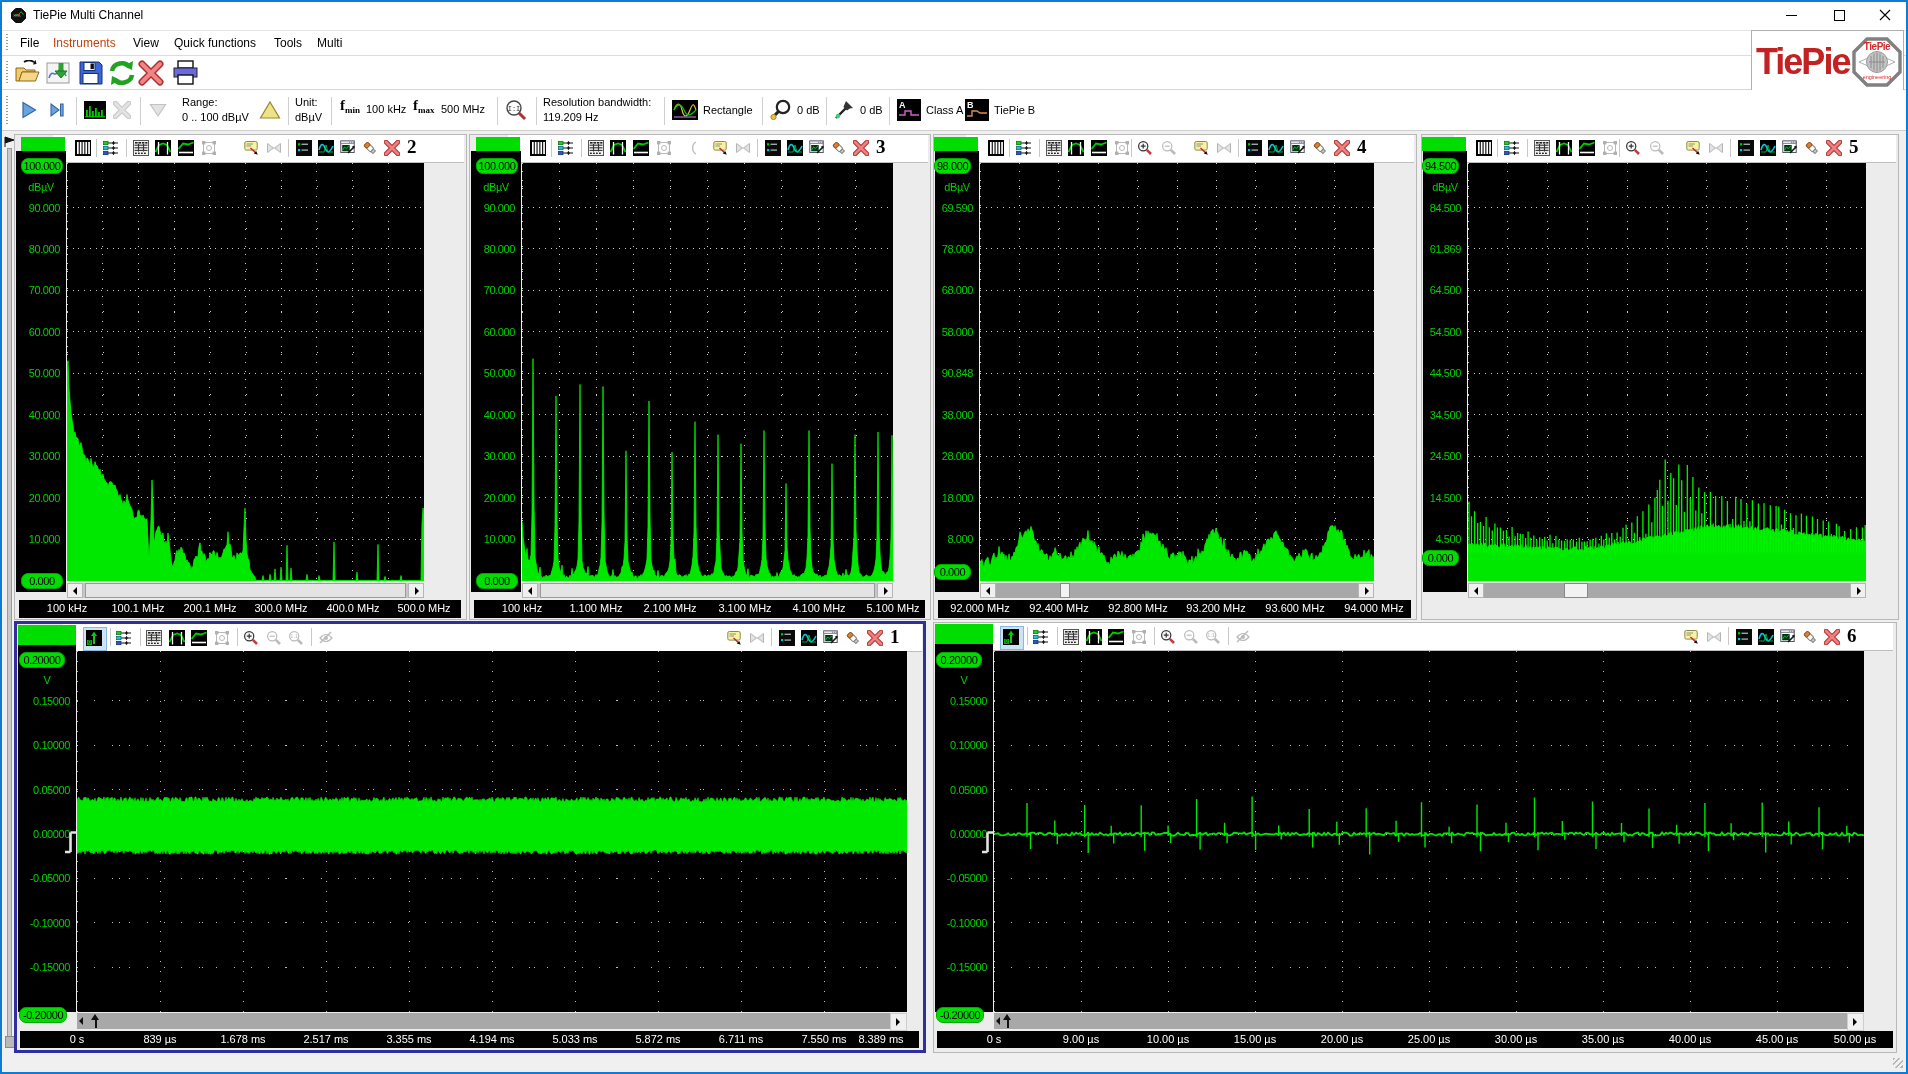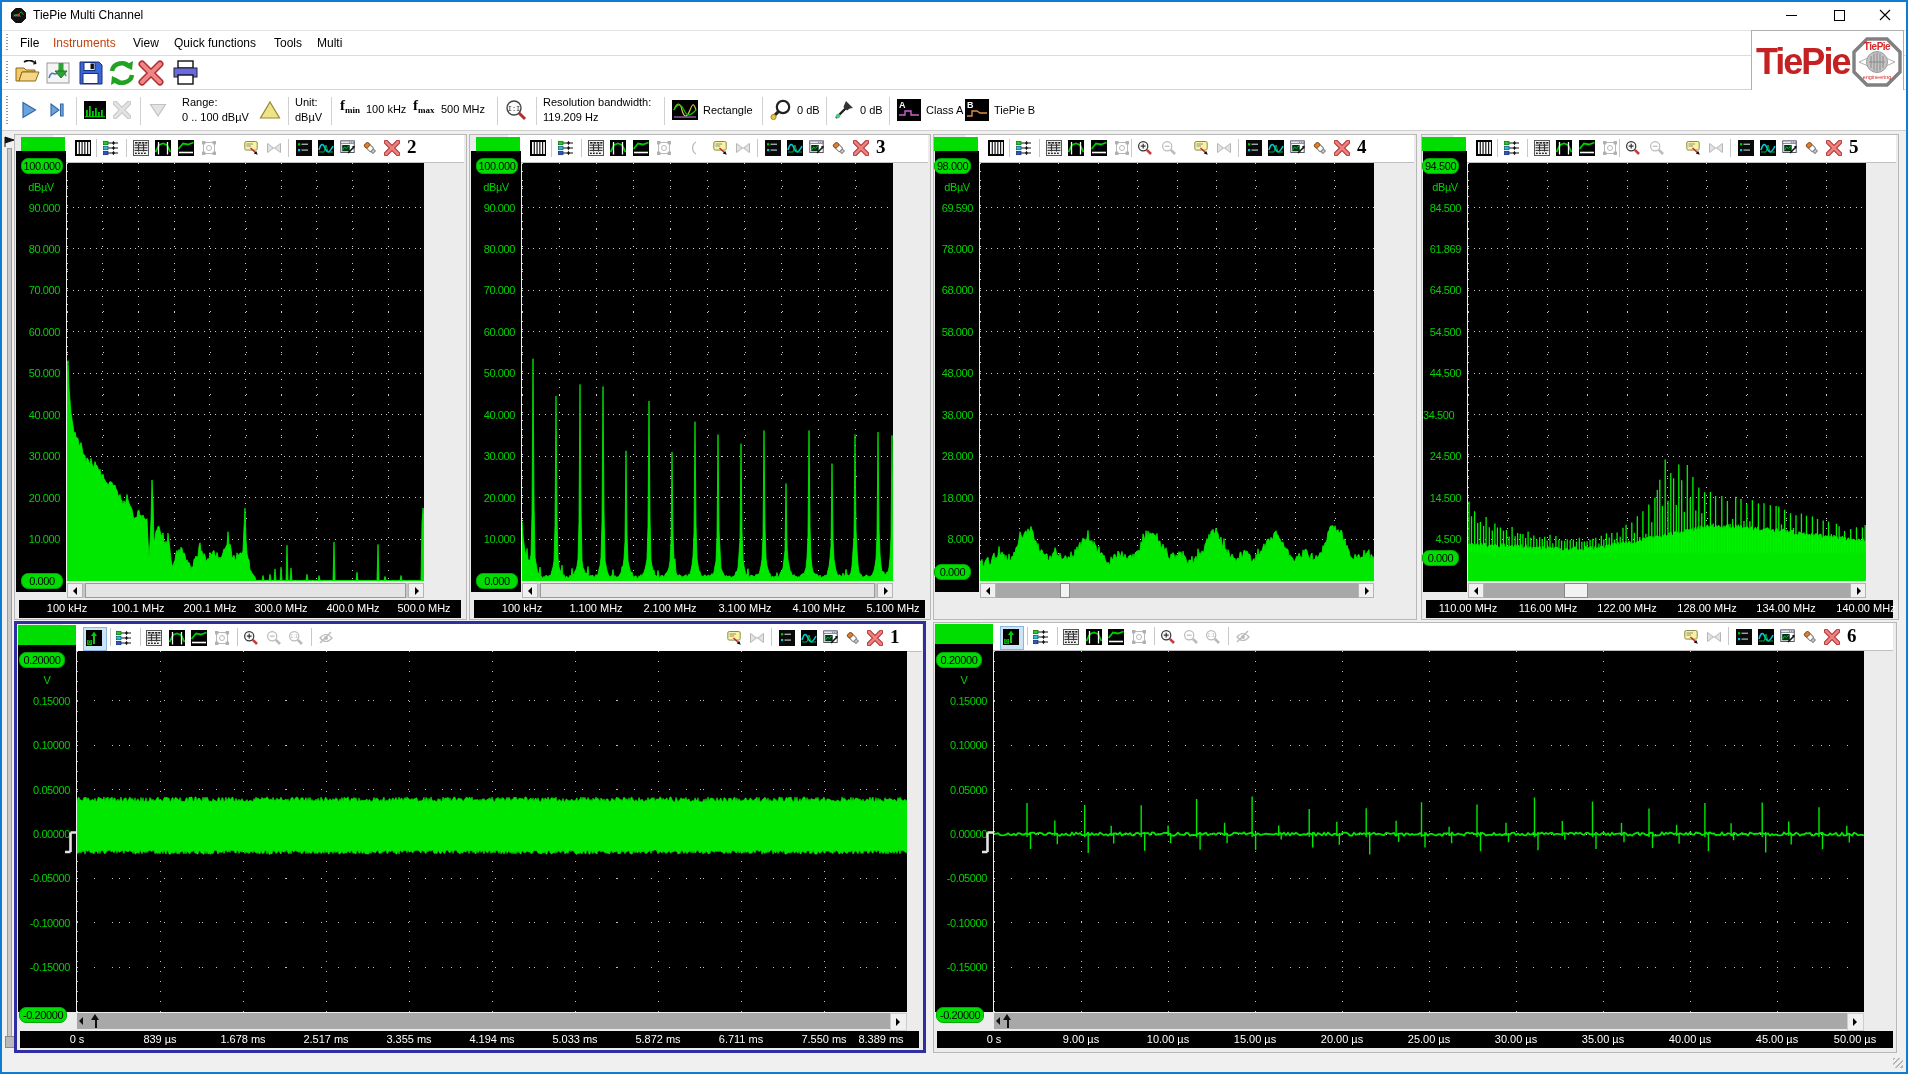--- a/index.html
+++ b/index.html
@@ -546,21 +546,21 @@
 <div style="position:absolute;left:933px;top:134px;width:482px;height:484px;background:#ececec;border:1px solid #b8b8b8">
     <div style="position:absolute;left:32px;top:0px;width:448px;height:27px;background:#fff;border-bottom:1px solid #c0c0c0"></div>
     <div style="position:absolute;left:0px;top:2px;width:44px;height:14px;background:#00dd00"></div>
     <div style="position:absolute;left:1px;top:16px;width:44px;height:441px;background:#000"></div>
     <div class="cap" style="left:0px;top:23px;width:35px">98.000</div>
     <div class="glab" style="left:1px;top:45px;width:44px;text-align:center">dBµV</div>
     <div class="glab" style="left:1px;top:66px;width:38px;text-align:right">69.590</div>
     <div class="glab" style="left:1px;top:107px;width:38px;text-align:right">78.000</div>
     <div class="glab" style="left:1px;top:148px;width:38px;text-align:right">68.000</div>
     <div class="glab" style="left:1px;top:190px;width:38px;text-align:right">58.000</div>
-    <div class="glab" style="left:1px;top:231px;width:38px;text-align:right">48.000</div>
+    <div class="glab" style="left:1px;top:231px;width:38px;text-align:right">90.848</div>
     <div class="glab" style="left:1px;top:273px;width:38px;text-align:right">38.000</div>
     <div class="glab" style="left:1px;top:314px;width:38px;text-align:right">28.000</div>
     <div class="glab" style="left:1px;top:356px;width:38px;text-align:right">18.000</div>
     <div class="glab" style="left:1px;top:397px;width:38px;text-align:right">8.000</div>
     <div class="cap" style="left:0px;top:429px;width:35px">0.000</div>
     <svg style="position:absolute;left:54px;top:5px" width="16" height="16">
       <use href="#i-bars"></use>
     </svg>
     <svg style="position:absolute;left:82px;top:5px" width="16" height="16">
       <use href="#i-levels"></use>
@@ -620,33 +620,41 @@
     </div>
     <div style="position:absolute;left:46px;top:448px;width:394px;height:15px;background:#a8a8a8">
       <div style="position:absolute;left:80px;top:0;width:10px;height:15px;background:#f2f2f2;border:1px solid #888;box-sizing:border-box"></div>
       <div style="position:absolute;left:0;top:0;width:16px;height:15px;background:#f0f0f0;border:1px solid #b5b5b5;box-sizing:border-box">
         <div style="position:absolute;left:5px;top:3px;width:0;height:0;border:4px solid transparent;border-right-color:#000;border-left-width:0"></div>
       </div>
       <div style="position:absolute;right:0;top:0;width:16px;height:15px;background:#f0f0f0;border:1px solid #b5b5b5;box-sizing:border-box">
         <div style="position:absolute;left:6px;top:3px;width:0;height:0;border:4px solid transparent;border-left-color:#000;border-right-width:0"></div>
       </div>
     </div>
+    <div style="position:absolute;left:4px;top:465px;width:473px;height:18px;background:#000">
+      <div class="xlab" style="left:-18px;top:2px">92.000 MHz</div>
+      <div class="xlab" style="left:61px;top:2px">92.400 MHz</div>
+      <div class="xlab" style="left:140px;top:2px">92.800 MHz</div>
+      <div class="xlab" style="left:218px;top:2px">93.200 MHz</div>
+      <div class="xlab" style="left:297px;top:2px">93.600 MHz</div>
+      <div class="xlab" style="left:376px;top:2px">94.000 MHz</div>
+    </div>
   </div>
 <div style="position:absolute;left:1421px;top:134px;width:476px;height:484px;background:#ececec;border:1px solid #b8b8b8">
     <div style="position:absolute;left:32px;top:0px;width:442px;height:27px;background:#fff;border-bottom:1px solid #c0c0c0"></div>
     <div style="position:absolute;left:0px;top:2px;width:44px;height:14px;background:#00dd00"></div>
     <div style="position:absolute;left:1px;top:16px;width:44px;height:441px;background:#000"></div>
     <div class="cap" style="left:0px;top:23px;width:35px">94.500</div>
     <div class="glab" style="left:1px;top:45px;width:44px;text-align:center">dBµV</div>
     <div class="glab" style="left:1px;top:66px;width:38px;text-align:right">84.500</div>
     <div class="glab" style="left:1px;top:107px;width:38px;text-align:right">61.869</div>
     <div class="glab" style="left:1px;top:148px;width:38px;text-align:right">64.500</div>
     <div class="glab" style="left:1px;top:190px;width:38px;text-align:right">54.500</div>
     <div class="glab" style="left:1px;top:231px;width:38px;text-align:right">44.500</div>
-    <div class="glab" style="left:1px;top:273px;width:38px;">34.500</div>
+    <div class="glab" style="left:1px;top:273px;width:38px;text-align:right">34.500</div>
     <div class="glab" style="left:1px;top:314px;width:38px;text-align:right">24.500</div>
     <div class="glab" style="left:1px;top:356px;width:38px;text-align:right">14.500</div>
     <div class="glab" style="left:1px;top:397px;width:38px;text-align:right">4.500</div>
     <div class="cap" style="left:0px;top:415px;width:35px">0.000</div>
     <svg style="position:absolute;left:54px;top:5px" width="16" height="16">
       <use href="#i-bars"></use>
     </svg>
     <svg style="position:absolute;left:82px;top:5px" width="16" height="16">
       <use href="#i-levels"></use>
     </svg>
@@ -705,28 +713,20 @@
       </svg>
     </div>
     <div style="position:absolute;left:46px;top:448px;width:398px;height:15px;background:#a8a8a8">
       <div style="position:absolute;left:96px;top:0;width:24px;height:15px;background:#f2f2f2;border:1px solid #888;box-sizing:border-box"></div>
       <div style="position:absolute;left:0;top:0;width:16px;height:15px;background:#f0f0f0;border:1px solid #b5b5b5;box-sizing:border-box">
         <div style="position:absolute;left:5px;top:3px;width:0;height:0;border:4px solid transparent;border-right-color:#000;border-left-width:0"></div>
       </div>
       <div style="position:absolute;right:0;top:0;width:16px;height:15px;background:#f0f0f0;border:1px solid #b5b5b5;box-sizing:border-box">
         <div style="position:absolute;left:6px;top:3px;width:0;height:0;border:4px solid transparent;border-left-color:#000;border-right-width:0"></div>
       </div>
-    </div>
-    <div style="position:absolute;left:4px;top:465px;width:467px;height:18px;background:#000">
-      <div class="xlab" style="left:-18px;top:2px">110.00 MHz</div>
-      <div class="xlab" style="left:62px;top:2px">116.00 MHz</div>
-      <div class="xlab" style="left:141px;top:2px">122.00 MHz</div>
-      <div class="xlab" style="left:221px;top:2px">128.00 MHz</div>
-      <div class="xlab" style="left:300px;top:2px">134.00 MHz</div>
-      <div class="xlab" style="left:380px;top:2px">140.00 MHz</div>
     </div>
   </div>
 <div style="position:absolute;left:14px;top:621px;width:906px;height:426px;background:#ececec;border:3px solid #2f2fa2"></div>
 <div style="position:absolute;left:63px;top:624px;width:859px;height:27px;background:#fff;border-bottom:1px solid #c0c0c0"></div>
 <div style="position:absolute;left:18px;top:625px;width:58px;height:20px;background:#00dd00"></div>
 <div style="position:absolute;left:18px;top:645px;width:58px;height:367px;background:#000"></div>
 <div class="cap" style="left:19px;top:652px;width:44px">0.20000</div>
 <div class="glab" style="left:18px;top:673px;width:58px;text-align:center">V</div>
 <div class="glab" style="left:18px;top:694px;width:52px;text-align:right">0.15000</div>
 <div class="glab" style="left:18px;top:738px;width:52px;text-align:right">0.10000</div>

